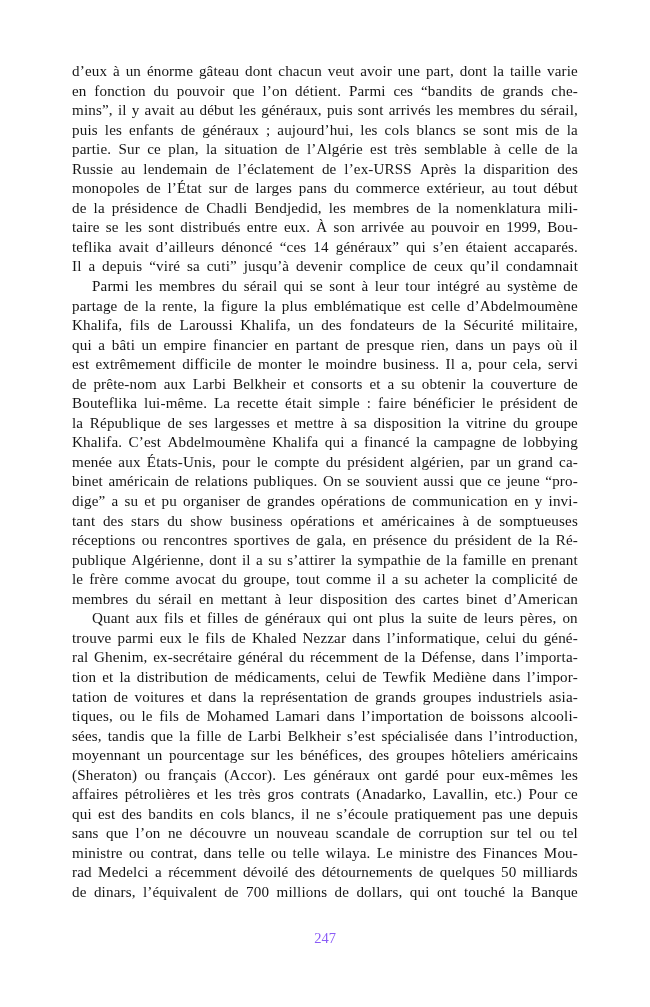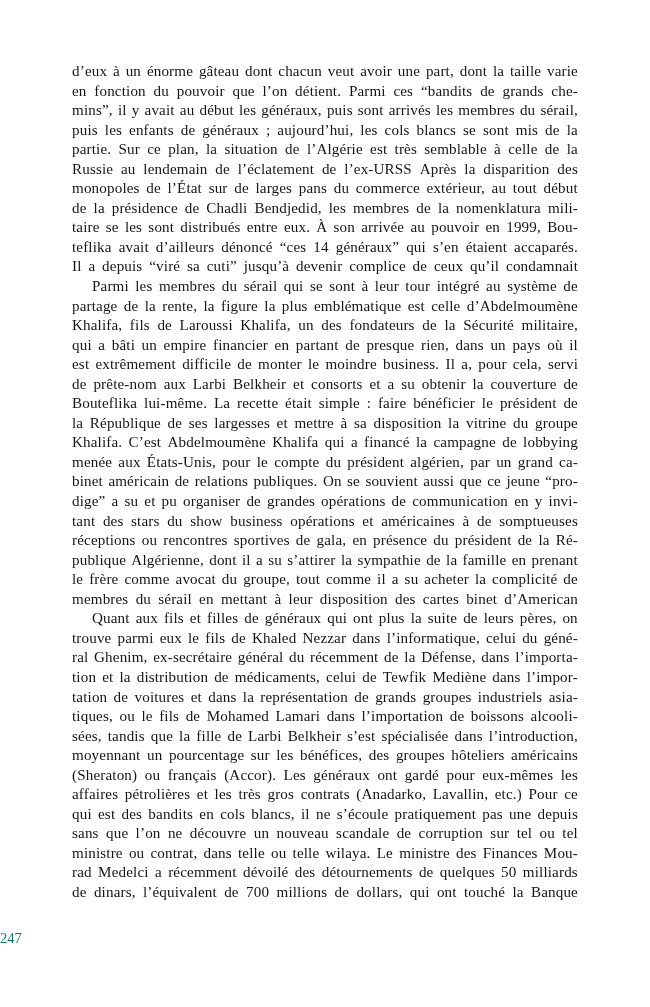--- a/index.html
+++ b/index.html
@@ -45,23 +45,24 @@
     padding-left: 20px;
   }
   .line.indent.justify {
     padding-left: 20px;
   }
   .folio {
     position: absolute;
     top: 930px;
     left: 0;
     width: 650px;
+    text-align: center;
     font-size: 14.5px;
     font-family: "Liberation Serif", "DejaVu Serif", serif;
-    color: #0f766e;
+    color: #8b5cf6;
   }
 </style>
 </head>
 <body>
 
 <div class="page">
 
   <div class="text-block" id="body-text">
       <div class="line justify">
         <span>d’eux</span>

